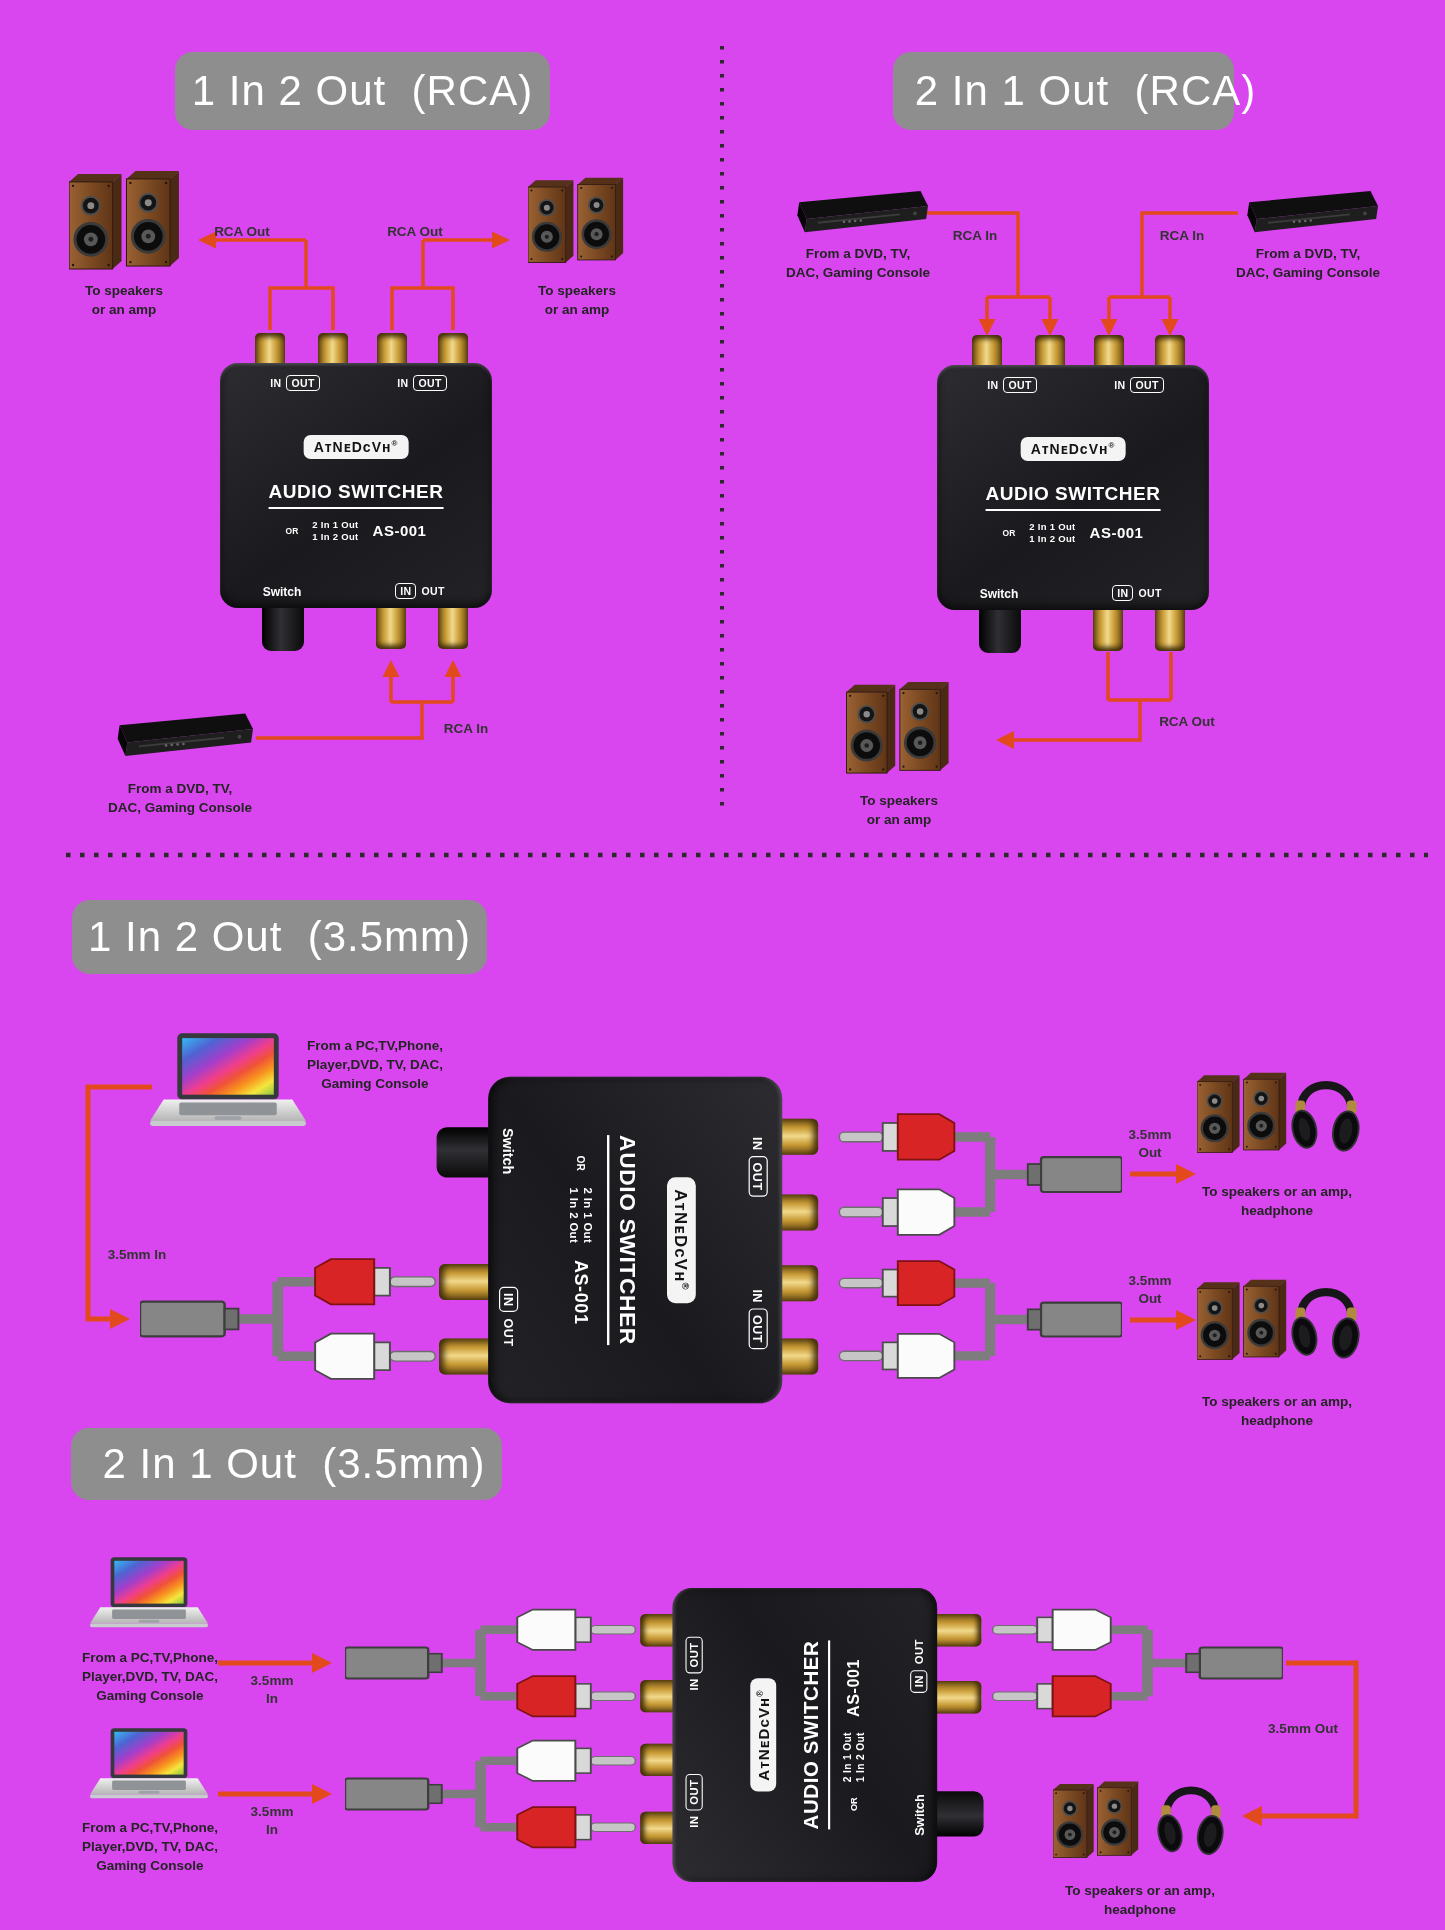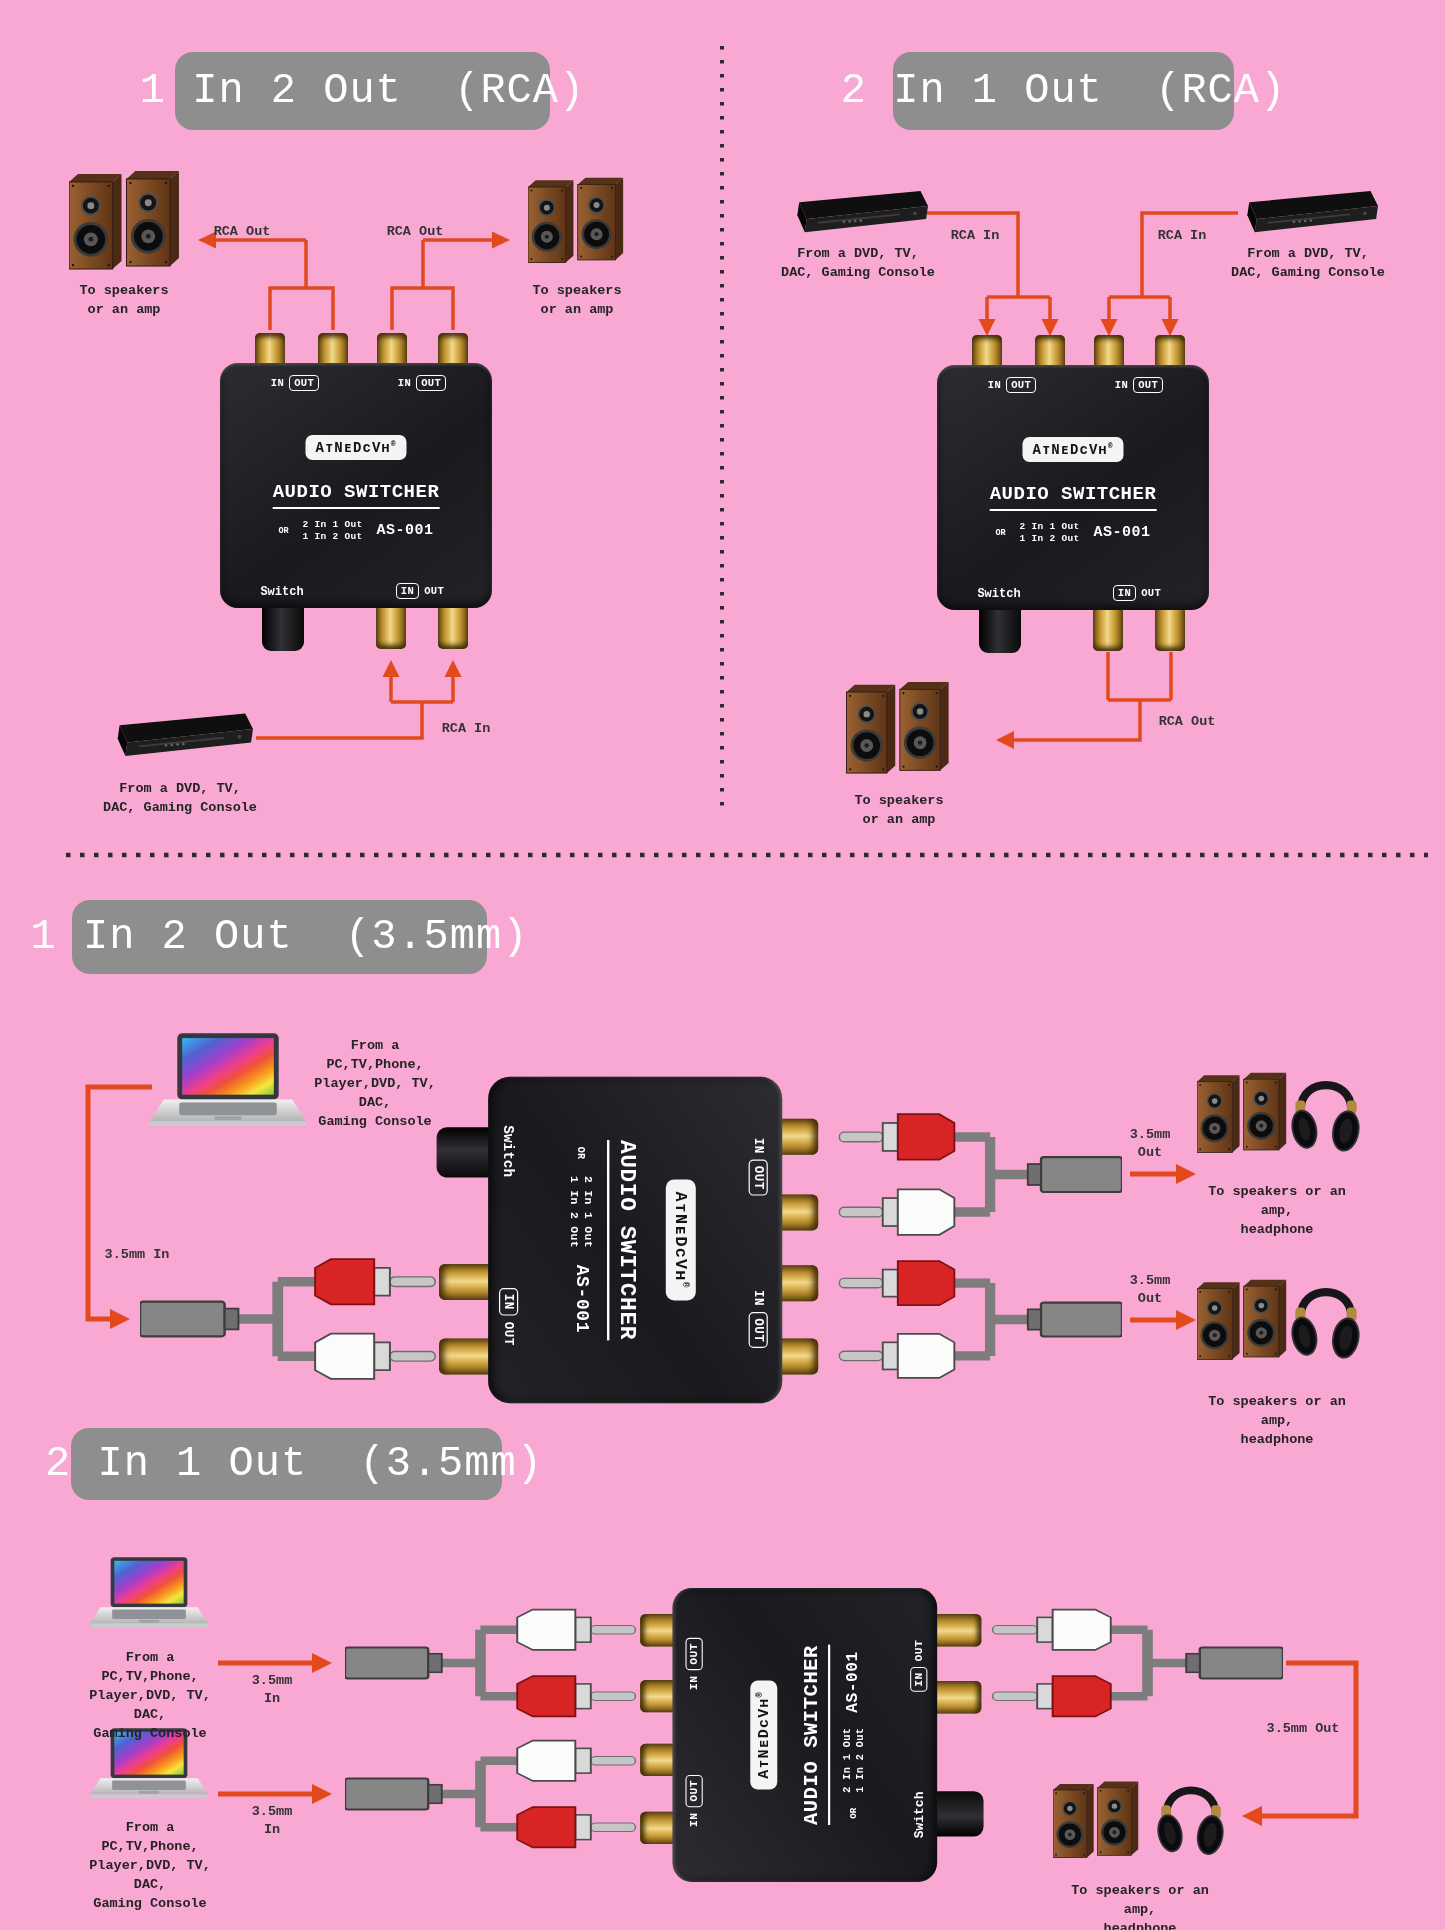--- a/index.html
+++ b/index.html
@@ -1,17 +1,17 @@
 <!DOCTYPE html>
 <html><head>
 <meta charset="utf-8">
 <style>
   html,body{margin:0;padding:0;background:#fff;}
-  .canvas{position:relative;width:1445px;height:1930px;background:#f9a8d4;overflow:hidden;
-          font-family:Liberation Mono, monospace;}
+  .canvas{position:relative;width:1445px;height:1930px;background:#d946ef;overflow:hidden;
+          font-family:Liberation Sans, sans-serif;}
   svg.img{position:absolute;z-index:2;}
   
   .sec-header{position:absolute;background:#8e8e8e;border-radius:18px;color:#fff;
     display:flex;align-items:center;justify-content:center;font-size:42px;letter-spacing:1px;
     z-index:2;white-space:pre;}
   
   .lbl{position:absolute;font-size:13.5px;font-weight:bold;color:#333;text-align:center;z-index:4;line-height:18px;}
   .lbl span{display:block;}
   .cap{position:absolute;font-size:13.5px;font-weight:bold;color:#242424;text-align:center;line-height:19px;z-index:4;}
   .cap span{display:block;}
@@ -180,21 +180,21 @@
       <path d="M1196,1320 L1176,1310 1176,1330 Z"></path>
       <path d="M332,1663 L312,1653 312,1673 Z"></path>
       <path d="M332,1794 L312,1784 312,1804 Z"></path>
       <path d="M1242,1816 L1262,1806 1262,1826 Z"></path>
     </g>
     <line x1="722" y1="46" x2="722" y2="812" stroke="#2b2b2b" stroke-width="4" stroke-dasharray="3.5 10.5"></line>
     <line x1="66" y1="855" x2="1428" y2="855" stroke="#2b2b2b" stroke-width="4.5" stroke-dasharray="4.5 9.5"></line>
   </svg>
 
   <div class="sec-header" style="left:175px;top:52px;width:375px;height:78px;">1 In 2 Out  (RCA)</div>
-  <div class="sec-header" style="left:893px;top:52px;width:341px;height:78px;">2 In 1 Out  (RCA)</div>
+  <div class="sec-header" style="left:893px;top:52px;width:297px;height:78px;padding-left:44px;">2 In 1 Out  (RCA)</div>
   <div class="sec-header" style="left:72px;top:900px;width:415px;height:74px;">1 In 2 Out  (3.5mm)</div>
   <div class="sec-header" style="left:71px;top:1428px;width:416px;height:72px;padding-left:15px;">2 In 1 Out  (3.5mm)</div>
 
   <svg class="img" style="left:69px;top:171px" width="111" height="99" viewBox="0 0 112 100">
       <use href="#sym-speakers"></use>
     </svg>
   <div class="cap" style="left:64px;top:281px;width:120px;">
     <span>To speakers</span>
       <span>or an amp</span>
   </div>

